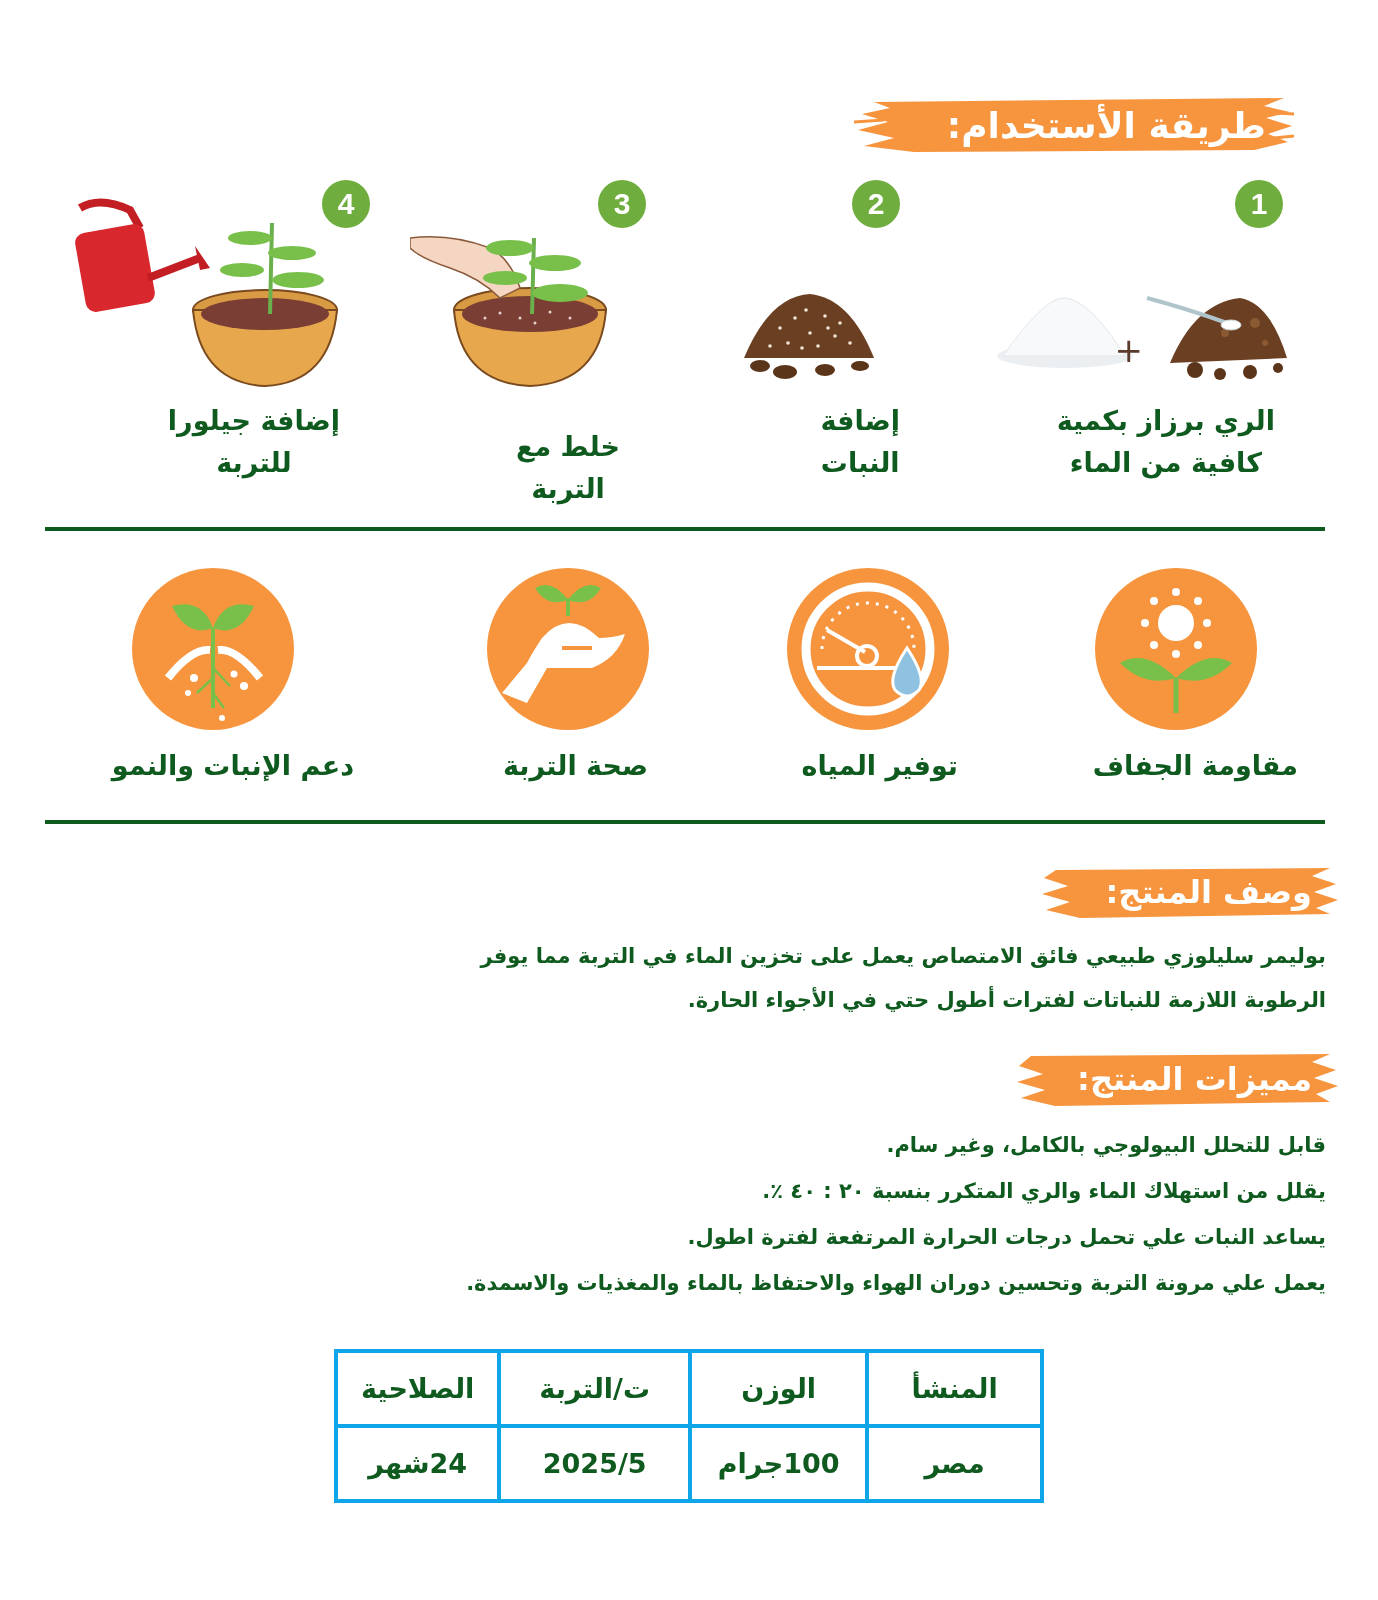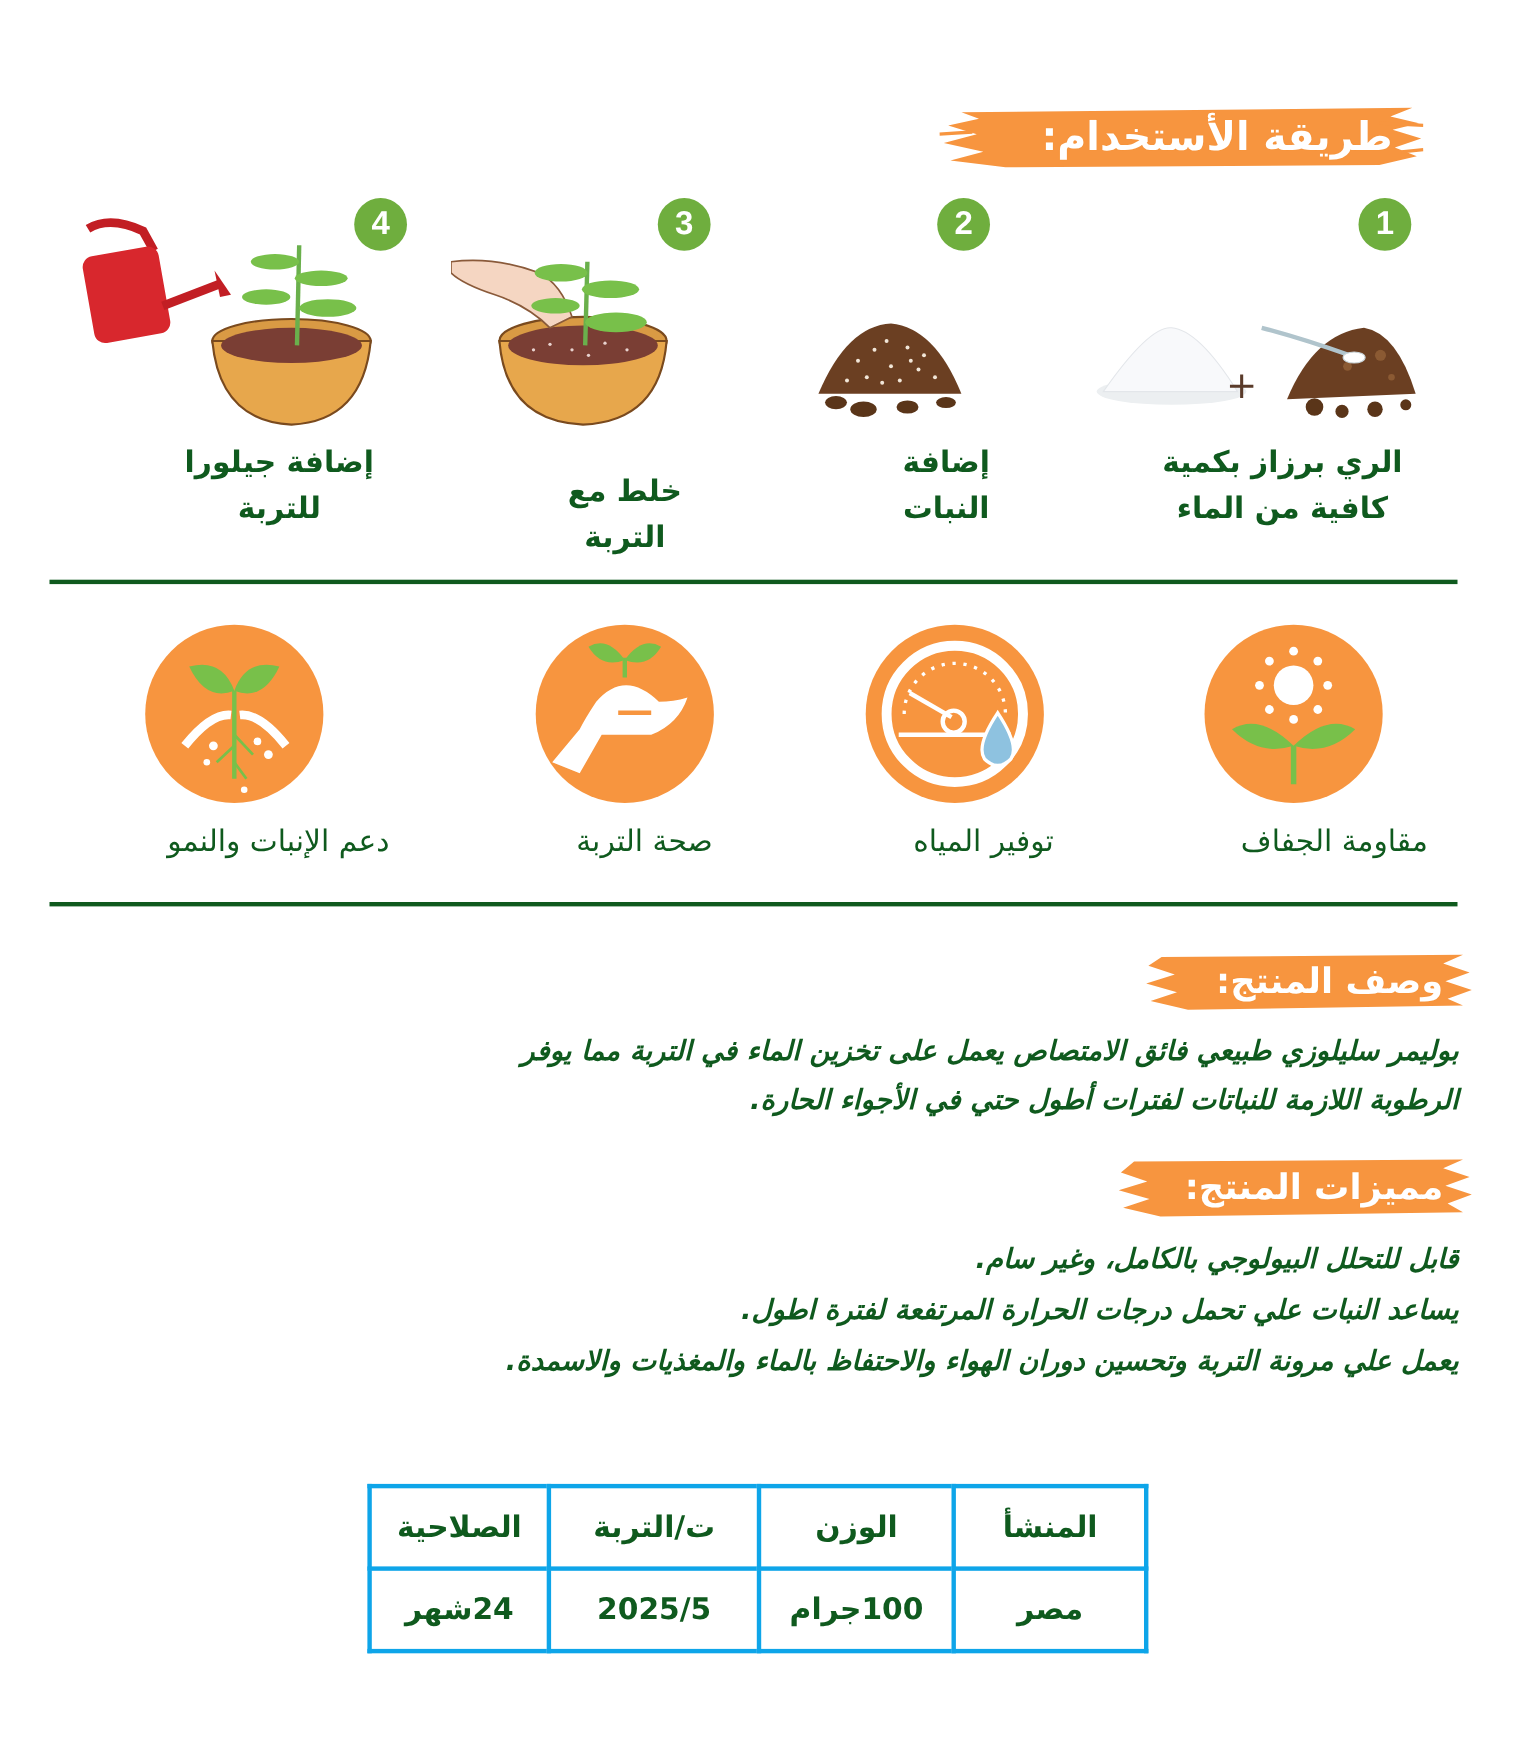--- a/index.html
+++ b/index.html
@@ -32,28 +32,28 @@
 
   .divider { position: absolute; left: 45px; width: 1280px; height: 4px; background: #0f5a1e; }
 
   
   .benefit-circle {
     position: absolute; width: 162px; height: 162px; border-radius: 50%;
     background: #f7953f; overflow: hidden;
   }
   .benefit-circle svg { width: 100%; height: 100%; }
   .benefit-label {
-    position: absolute; text-align: left; font-weight: normal; font-size: 27px;
+    position: absolute; text-align: left; font-weight: bold; font-size: 27px;
     white-space: nowrap; color: #0f5a1e;
   }
 
   
   .para {
-    position: absolute; right: 52px; font-weight: bold; font-size: 25px;
-    color: #0f5a1e; line-height: 44px; text-align: right; white-space: nowrap; font-style: italic;
+    position: absolute; right: 52px; font-weight: bold; font-size: 21px;
+    color: #0f5a1e; line-height: 44px; text-align: right; white-space: nowrap;
   }
 
   
   .spec-table {
     position: absolute; left: 334px; top: 1349px; width: 710px; height: 154px;
     border: 4px solid #f7953f; border-collapse: collapse; direction: rtl;
   }
   .spec-table td {
     border: 4px solid #0ea5e9; text-align: center; font-weight: bold;
     font-size: 27px; color: #0f5a1e;
@@ -249,20 +249,21 @@
 </div>
 
 <div class="brush" style="left:1015px; top:1048px; width:325px; height:62px;">
   <svg viewBox="0 0 325 62" preserveAspectRatio="none">
     <path d="M16 8 L315 6 L297 14 L321 22 L299 30 L323 38 L301 46 L315 54 L40 58 L6 50 L30 42 L2 34 L28 26 L4 18 Z" fill="#f7953f"></path>
   </svg>
   <div class="brush-text" style="font-size:32px;">مميزات المنتج:</div>
 </div>
 <div class="para" style="top:1122px; line-height:46px;">
   <div>قابل للتحلل البيولوجي بالكامل، وغير سام.</div>
+  <div>يقلل من استهلاك الماء والري المتكرر بنسبة ٢٠ : ٤٠ ٪.</div>
   <div>يساعد النبات علي تحمل درجات الحرارة المرتفعة لفترة اطول.</div>
   <div>يعمل علي مرونة التربة وتحسين دوران الهواء والاحتفاظ بالماء والمغذيات والاسمدة.</div>
 </div>
 
 <table class="spec-table">
   <tbody>
       <tr>
     <td style="width:176px;">المنشأ</td>
     <td style="width:178px;">الوزن</td>
     <td style="width:192px;">ت/التربة</td>

